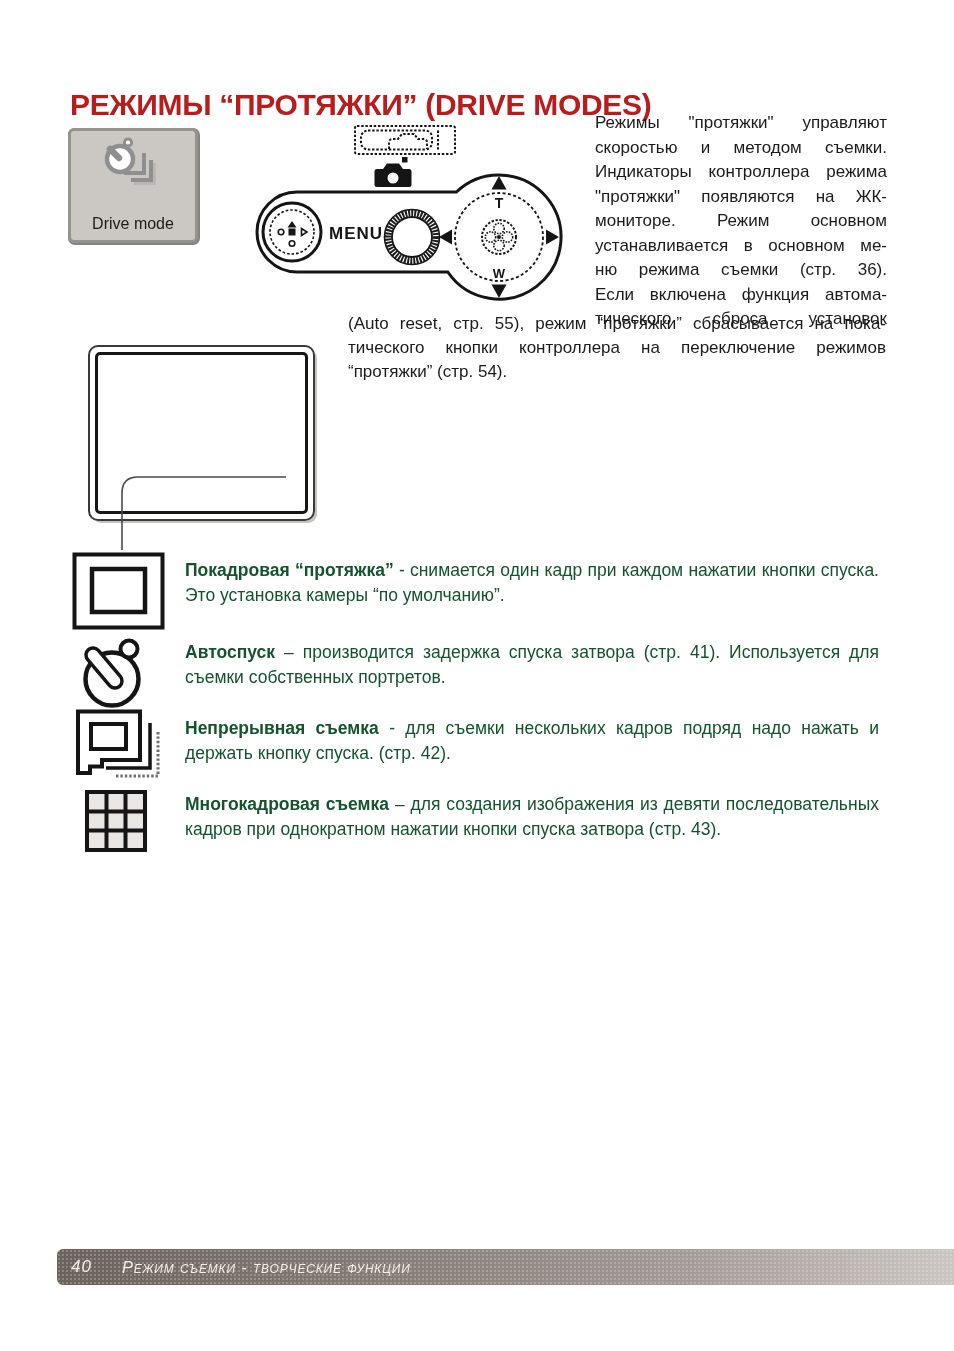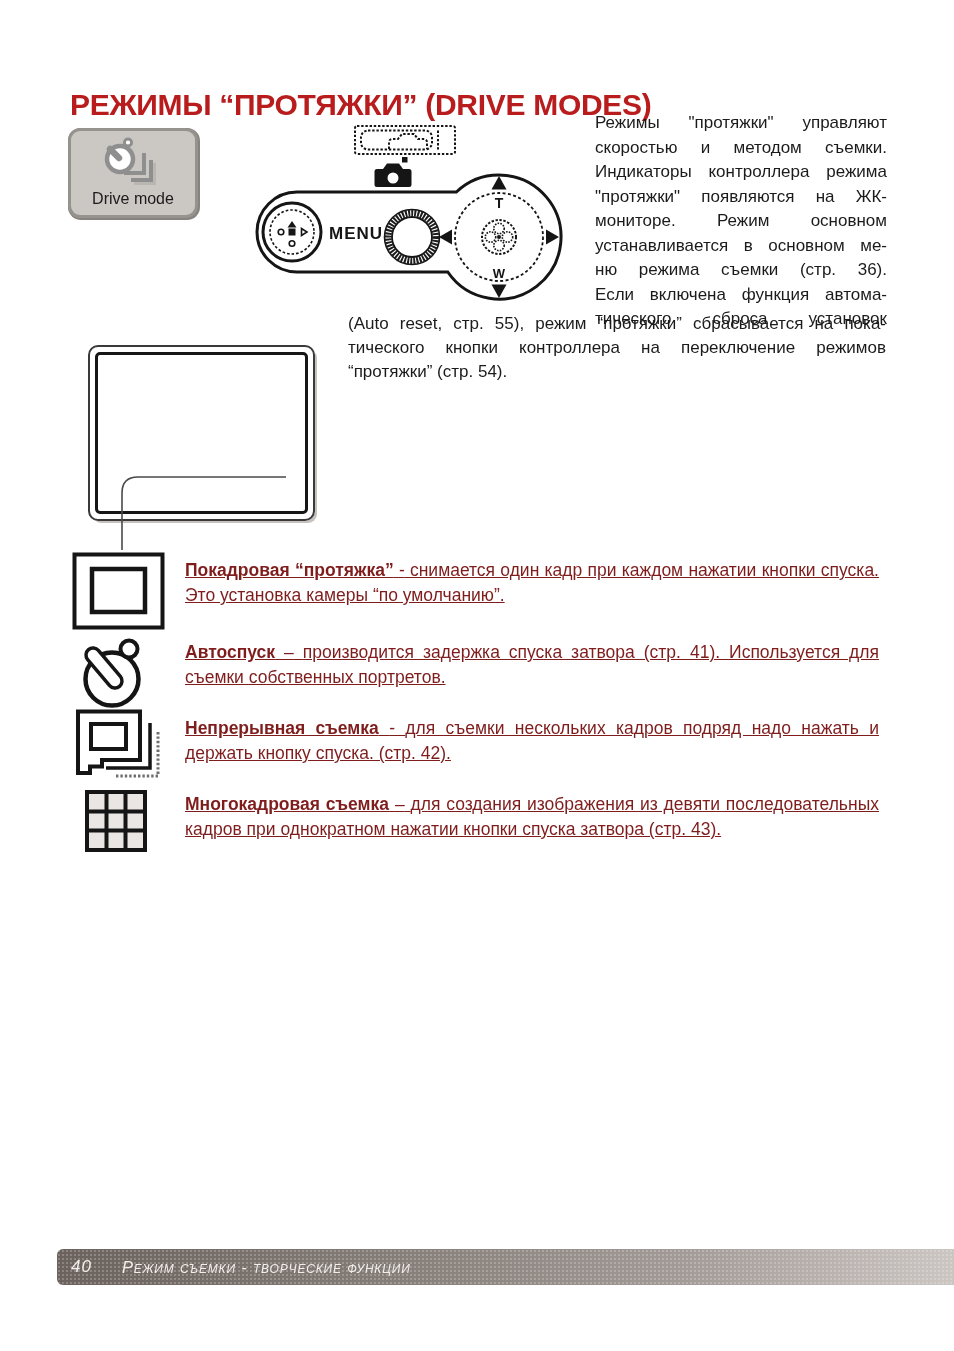--- a/index.html
+++ b/index.html
@@ -6,22 +6,22 @@
   .page{
     position:relative;width:954px;height:1351px;background:#fff;
     font-family:"Liberation Sans", sans-serif;color:#1b1b1b;overflow:hidden;
   }
   .page-title{
     position:absolute;left:70px;top:68px;font-size:30px;letter-spacing:-0.3px;
     color:#b91c1c;white-space:nowrap;
   }
   
   .drive-btn{
-    position:absolute;left:68px;top:128px;width:130px;height:90px;
-    background:#cbc7c3;border:3px solid #96928e;border-radius:12px;
+    position:absolute;left:68px;top:128px;width:130px;height:115px;
+    background:#cbc7c3;border:3px solid #96928e;border-radius:6px;
     box-shadow:1px 1px 0 1px #87837f;box-sizing:border-box;text-align:center;padding-left:32px;
   }
   .drive-btn .ic{position:absolute;left:50%;top:6px;transform:translateX(-50%);}
   .drive-btn .lbl{position:absolute;left:0;right:0;bottom:7px;font-size:16px;color:#1b1b1b;}
   
   .diagram{position:absolute;left:252px;top:118px;width:314px;height:190px;}
   
   .intro-right{position:absolute;left:595px;top:111px;width:292px;font-size:17px;line-height:24.5px;}
   .jline{text-align:justify;text-align-last:justify;}
   .intro-wide{position:absolute;left:348px;top:312px;width:538px;font-size:17px;line-height:24.2px;}
@@ -30,21 +30,21 @@
   .monitor{
     position:absolute;left:88px;top:345px;width:227px;height:176px;box-sizing:border-box;
     border:2px solid #3a3a3a;border-radius:10px;box-shadow:3px 3px 0 -1px #c6c2be;
   }
   .monitor-inner{position:absolute;left:5px;top:5px;right:5px;bottom:5px;border:3px solid #161616;border-radius:5px;}
   .callout{position:absolute;left:80px;top:440px;width:240px;height:115px;pointer-events:none;}
   
   .mode-icon{position:absolute;}
   .mode-text{
     position:absolute;left:185px;width:694px;margin:0;font-size:17.5px;line-height:25px;
-    text-align:justify;color:#7f1d1d;text-decoration:underline;
+    text-align:justify;color:#14532d;
   }
   .mode-text strong{font-weight:bold;}
   
   .footer{
     position:absolute;left:57px;top:1249px;right:0;height:36px;border-radius:6px 0 0 6px;
     background:
       radial-gradient(circle, rgba(255,255,255,0.22) 1px, rgba(255,255,255,0) 1.4px),
       linear-gradient(to right,#6b625d 0%,#837b76 35%,#a39b97 70%,#ccc6c2 100%);
     background-size:4px 4px,100% 100%;
     color:#f3efec;display:flex;align-items:center;font-style:italic;

